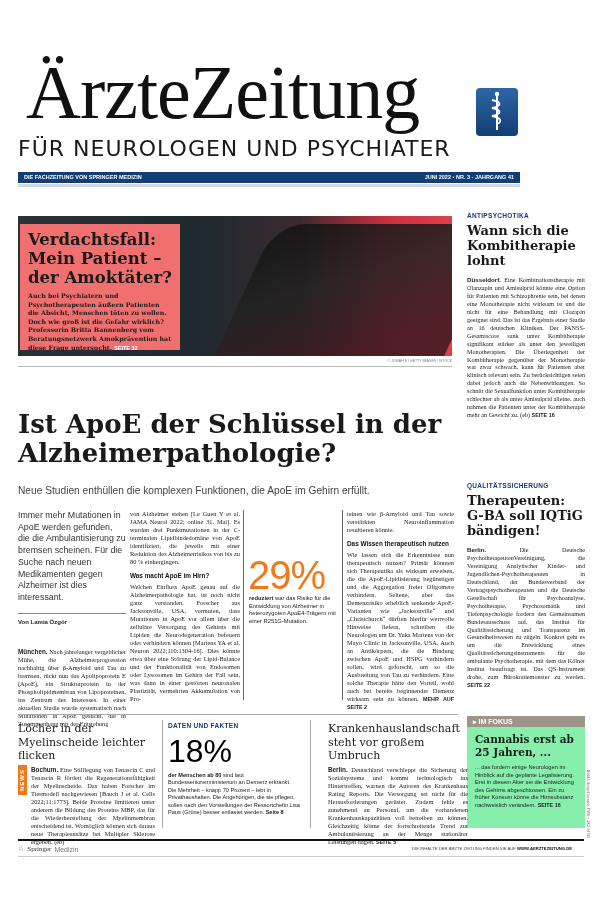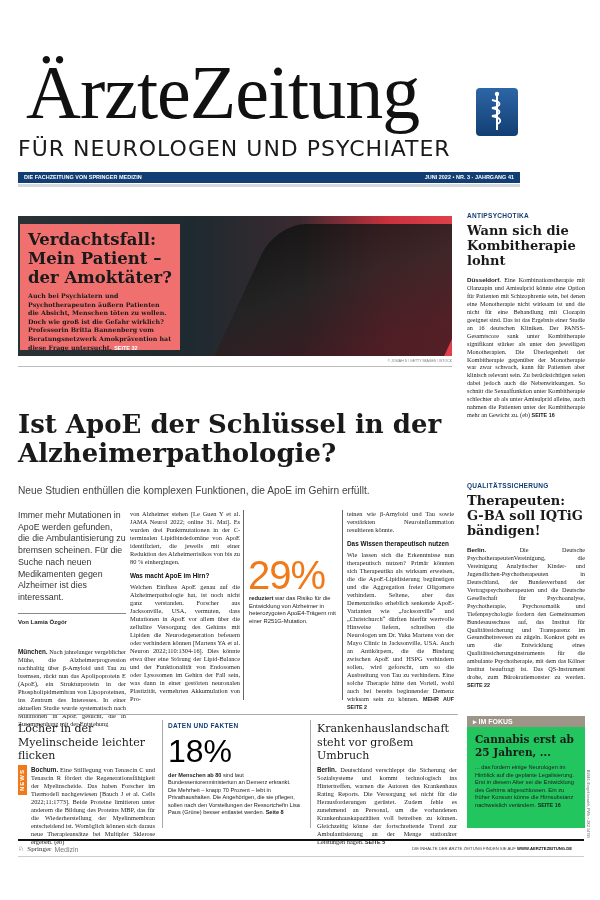--- a/index.html
+++ b/index.html
@@ -39,35 +39,35 @@
   .stat80-text { position: absolute; left: 249px; top: 595px; width: 95px; font-family: "Liberation Sans", sans-serif; font-size: 5.8px; line-height: 7.6px; color: #222; }
 
   .side-cat { font-family: "Liberation Sans", sans-serif; font-weight: bold; font-size: 6.5px; color: #123e73; letter-spacing: .3px; }
   .side-title { font-family: "DejaVu Serif", serif; font-weight: bold; font-size: 13px; line-height: 15px; margin-top: 4px; color: #1a1a1a; }
   .side-text { margin-top: 8px; font-family: "Liberation Serif", serif; font-size: 6.2px; line-height: 7.95px; text-align: justify; color: #222; }
   .side-text b { font-family: "Liberation Sans", sans-serif; }
   .ref { font-family: "Liberation Sans", sans-serif; font-weight: bold; font-size: 5.4px; }
   .side1 { position: absolute; left: 467px; top: 212px; width: 118px; }
   .side2 { position: absolute; left: 467px; top: 482px; width: 118px; }
 
-  .fokus { position: absolute; left: 467px; top: 716px; width: 118px; height: 112px; background: #22c55e; }
+  .fokus { position: absolute; left: 467px; top: 716px; width: 118px; height: 112px; background: #86efac; }
   .fokus-head { height: 11px; background: #9c9588; color: #fff; font-family: "Liberation Sans", sans-serif; font-weight: bold; font-size: 7px; line-height: 11px; padding-left: 6px; }
   .fokus-title { padding: 6px 8px 0; font-family: "DejaVu Serif", serif; font-weight: bold; font-size: 10.5px; line-height: 13px; }
   .fokus-text { padding: 5px 8px 0; font-family: "Liberation Sans", sans-serif; font-size: 5.7px; line-height: 7.6px; color: #222; }
 
   .bottom-rule-top { position: absolute; left: 18px; top: 714px; width: 440px; height: 1px; background: #aaa; }
   .b-title { font-family: "DejaVu Serif", serif; font-weight: normal; font-size: 11px; line-height: 13.5px; color: #1a1a1a; }
   .news-box { position: absolute; left: 18px; top: 765px; width: 9px; height: 30px; background: #f07a1a; color: #fff; font-family: "Liberation Sans", sans-serif; font-weight: bold; font-size: 6px; writing-mode: vertical-rl; transform: rotate(180deg); text-align: center; line-height: 9px; letter-spacing: 1px; }
   .b1 { position: absolute; left: 18px; top: 722px; width: 137px; }
   .b1 .col-text { position: static; margin-top: 3px; }
   .b1 .indent { padding-left: 13px; }
   .b2 { position: absolute; left: 168px; top: 722px; width: 132px; }
   .b2 .stat18 { font-family: "Liberation Sans", sans-serif; font-size: 32px; color: #000000; margin-top: 4px; line-height: 36px; }
   .b2 .stat18-text { margin-top: 3px; font-family: "Liberation Sans", sans-serif; font-size: 5.6px; line-height: 7.4px; color: #222; }
-  .b3 { position: absolute; left: 317px; top: 722px; width: 140px; }
+  .b3 { position: absolute; left: 328px; top: 722px; width: 140px; }
   .b3 .col-text { position: static; margin-top: 3px; }
 
   .footer-rule { position: absolute; left: 18px; top: 839px; width: 566px; height: 2px; background: #111; }
   .footer-logo { position: absolute; left: 18px; top: 845px; font-family: "Liberation Serif", serif; font-size: 7px; color: #333; display: flex; align-items: center; gap: 3px; }
   .footer-logo .med { font-family: "Liberation Sans", sans-serif; color: #777; }
   .footer-text { position: absolute; right: 28px; top: 846px; font-family: "Liberation Sans", sans-serif; font-size: 4.2px; color: #444; }
   .footer-text b { color: #111; }
   .footer-rule2 { position: absolute; left: 18px; top: 856px; width: 566px; height: 1px; background: #ccc; }
   .vertical-note { position: absolute; left: 586px; top: 770px; font-family: "Liberation Sans", sans-serif; font-size: 3.6px; color: #666; writing-mode: vertical-rl; }
 </style>

